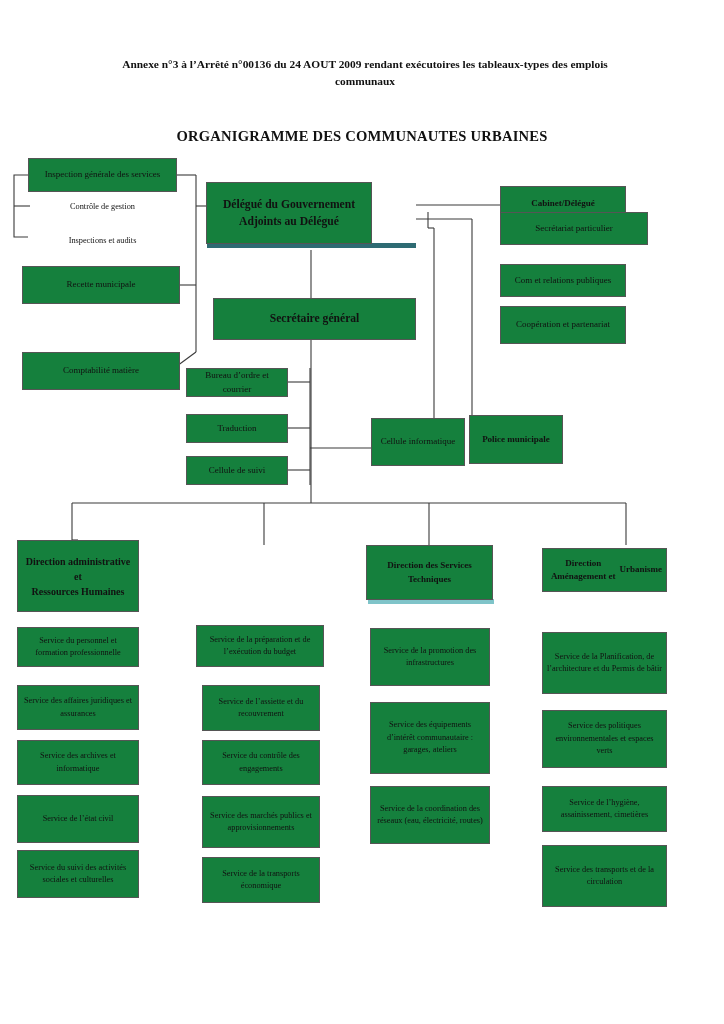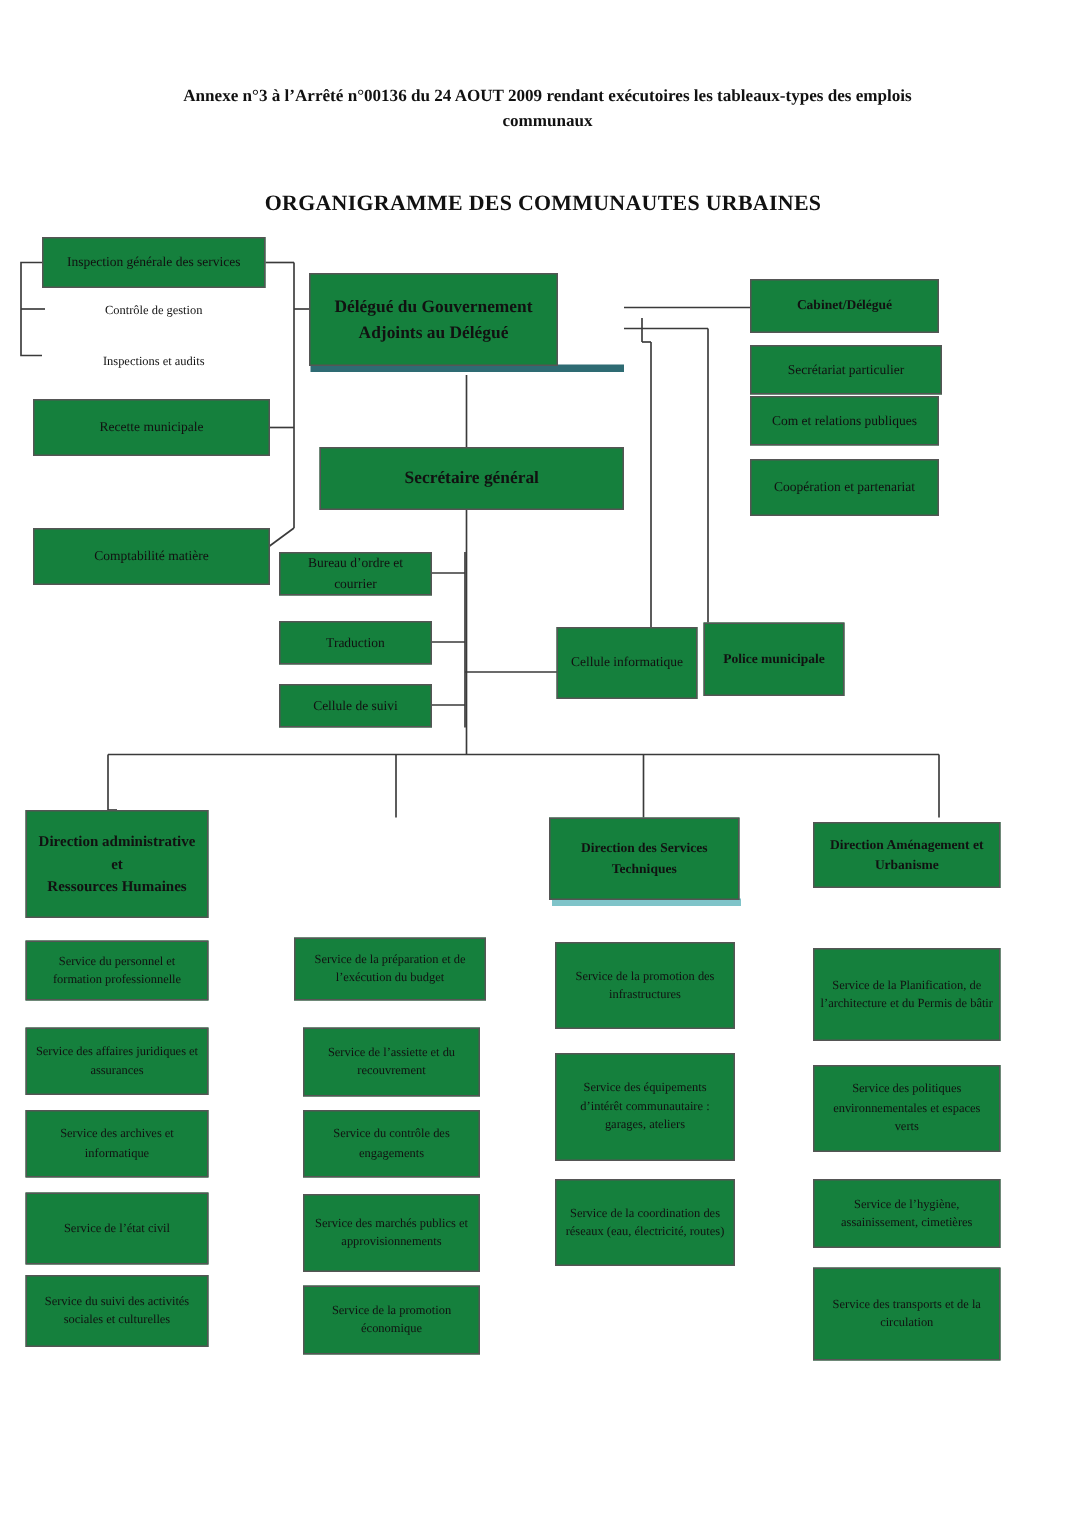--- a/index.html
+++ b/index.html
@@ -86,21 +86,21 @@
 
   <div class="shadow" style="left:207px;top:243px;width:209px;height:5px;"></div>
   <div class="box t11 bold" style="left:206px;top:182px;width:166px;height:62px;flex-direction:column;">
     <span>Délégué du Gouvernement</span>
     <span>Adjoints au Délégué</span>
   </div>
 
   <div class="box t11 bold" style="left:213px;top:298px;width:203px;height:42px;">Secrétaire général</div>
 
   <div class="box t9 bold" style="left:500px;top:186px;width:126px;height:36px;">Cabinet/Délégué</div>
-  <div class="box t9" style="left:500px;top:230px;width:128px;height:33px;">Secrétariat particulier</div>
+  <div class="box t9" style="left:500px;top:212px;width:148px;height:33px;">Secrétariat particulier</div>
   <div class="box t9" style="left:500px;top:264px;width:126px;height:33px;">Com et relations publiques</div>
   <div class="box t9" style="left:500px;top:306px;width:126px;height:38px;">Coopération et partenariat</div>
 
   <div class="box t9" style="left:186px;top:368px;width:102px;height:29px;">Bureau d’ordre et courrier</div>
   <div class="box t9" style="left:186px;top:414px;width:102px;height:29px;">Traduction</div>
   <div class="box t9" style="left:186px;top:456px;width:102px;height:29px;">Cellule de suivi</div>
 
   <div class="box t9" style="left:371px;top:418px;width:94px;height:48px;">Cellule informatique</div>
   <div class="box t9 bold" style="left:469px;top:415px;width:94px;height:49px;">Police municipale</div>
 
@@ -111,32 +111,32 @@
   <div class="box" style="left:17px;top:627px;width:122px;height:40px;">Service du personnel et formation professionnelle</div>
   <div class="box" style="left:17px;top:685px;width:122px;height:45px;">Service des affaires juridiques et assurances</div>
   <div class="box" style="left:17px;top:740px;width:122px;height:45px;">Service des archives et informatique</div>
   <div class="box" style="left:17px;top:795px;width:122px;height:48px;">Service de l’état civil</div>
   <div class="box" style="left:17px;top:850px;width:122px;height:48px;">Service du suivi des activités sociales et culturelles</div>
 
   <div class="box" style="left:196px;top:625px;width:128px;height:42px;">Service de la préparation et de l’exécution du budget</div>
   <div class="box" style="left:202px;top:685px;width:118px;height:46px;">Service de l’assiette et du recouvrement</div>
   <div class="box" style="left:202px;top:740px;width:118px;height:45px;">Service du contrôle des engagements</div>
   <div class="box" style="left:202px;top:796px;width:118px;height:52px;">Service des marchés publics et approvisionnements</div>
-  <div class="box" style="left:202px;top:857px;width:118px;height:46px;">Service de la promotion économique</div>
+  <div class="box" style="left:202px;top:857px;width:118px;height:46px;">Service de la transports économique</div>
 
   <div class="shadow2" style="left:368px;top:599px;width:126px;height:5px;"></div>
   <div class="box t9 bold" style="left:366px;top:545px;width:127px;height:55px;flex-direction:column;">
     <span>Direction des Services</span>
     <span>Techniques</span>
   </div>
   <div class="box" style="left:370px;top:628px;width:120px;height:58px;">Service de la promotion des infrastructures</div>
   <div class="box" style="left:370px;top:702px;width:120px;height:72px;">Service des équipements d’intérêt communautaire : garages, ateliers</div>
   <div class="box" style="left:370px;top:786px;width:120px;height:58px;">Service de la coordination des réseaux (eau, électricité, routes)</div>
 
-  <div class="box t9 bold" style="left:542px;top:548px;width:125px;height:44px;flex-direction:column;">
+  <div class="box t9 bold" style="left:542px;top:548px;width:125px;height:44px;flex-direction:row;">
     <span>Direction Aménagement et</span>
     <span>Urbanisme</span>
   </div>
   <div class="box" style="left:542px;top:632px;width:125px;height:62px;">Service de la Planification, de l’architecture et du Permis de bâtir</div>
   <div class="box" style="left:542px;top:710px;width:125px;height:58px;">Service des politiques environnementales et espaces verts</div>
   <div class="box" style="left:542px;top:786px;width:125px;height:46px;">Service de l’hygiène, assainissement, cimetières</div>
   <div class="box" style="left:542px;top:845px;width:125px;height:62px;">Service des transports et de la circulation</div>
 
 </div>
 

